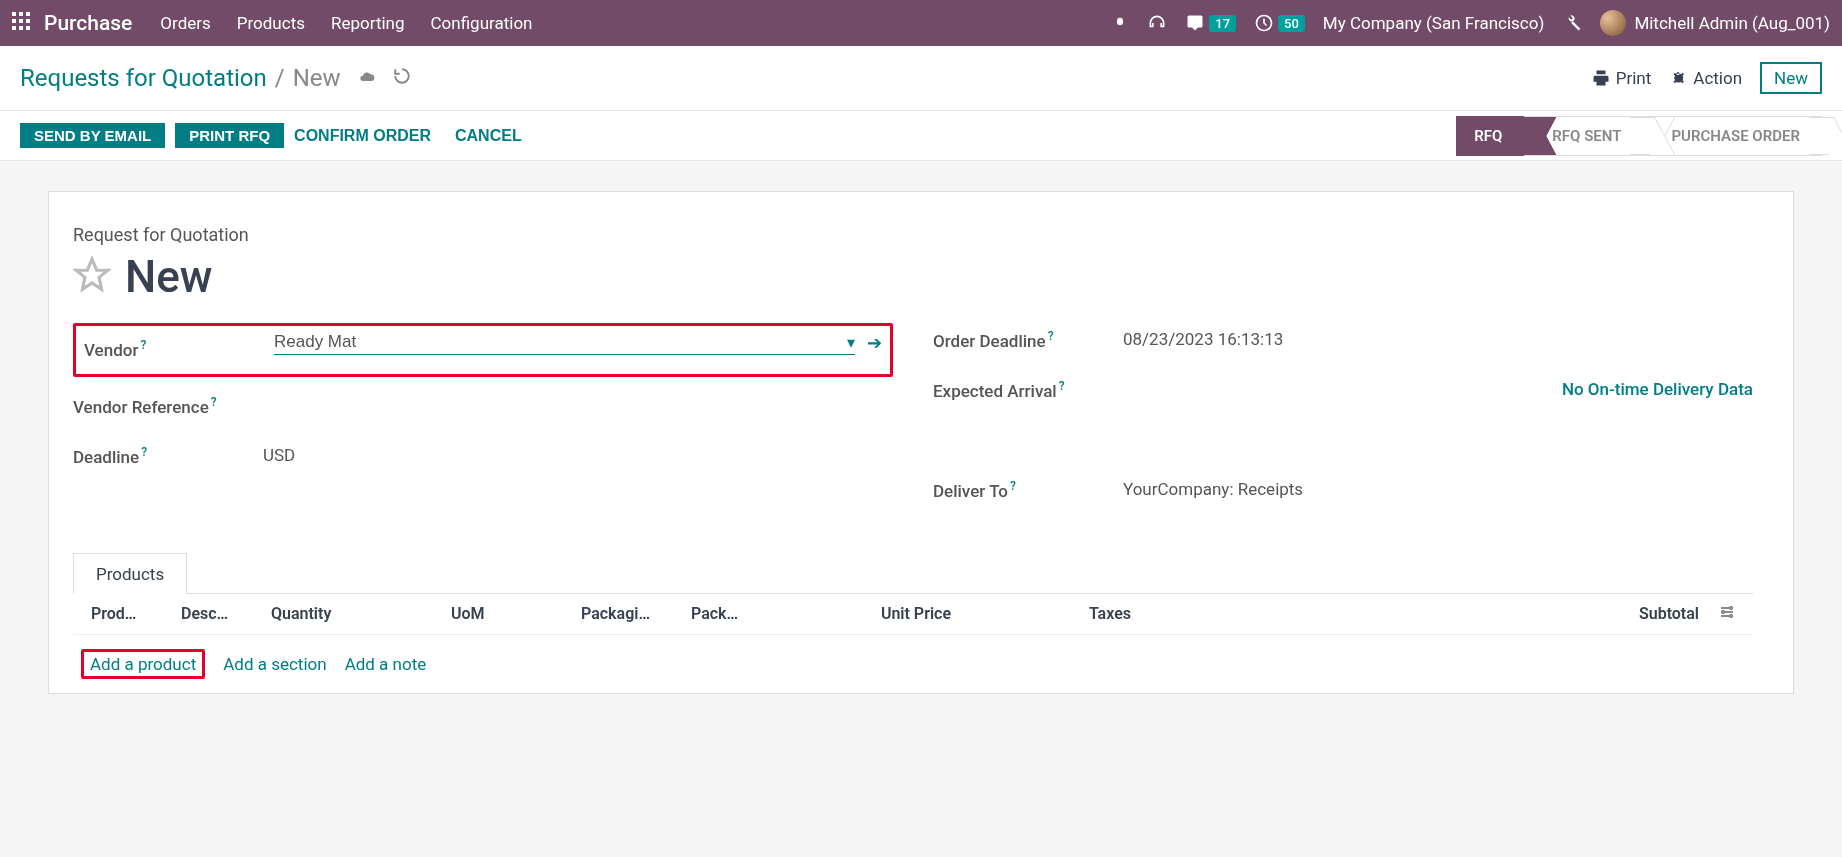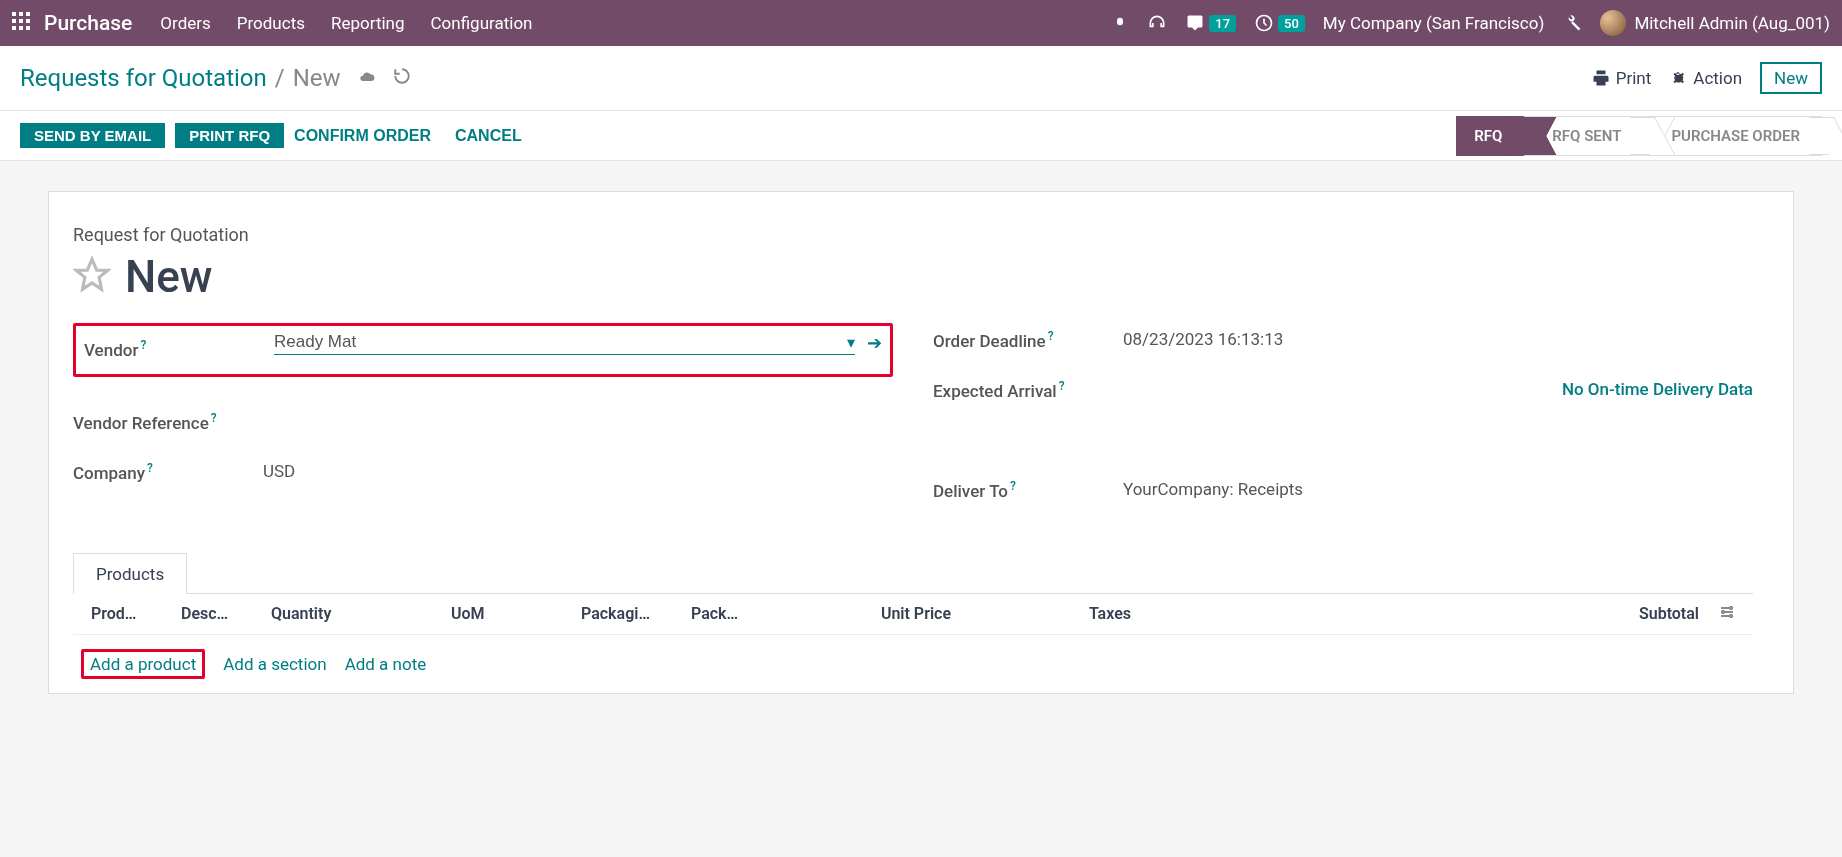--- a/index.html
+++ b/index.html
@@ -194,26 +194,26 @@
         <div class="highlight-box">
           <div class="form-row" style="margin-bottom:0">
             <div class="form-label"><span>Vendor</span><sup>?</sup></div>
             <div class="vendor-input-wrap">
               <input class="vendor-input" value="Ready Mat" style="">
               <span class="vendor-caret">▾</span>
             </div>
             <span class="vendor-arrow">➔</span>
           </div>
         </div>
-        <div class="form-row" style="margin-top:28px">
+        <div class="form-row" style="margin-top:12px">
           <div class="form-label"><span>Vendor Reference</span><sup>?</sup></div>
           <div class="form-value"></div>
         </div>
         <div class="form-row">
-          <div class="form-label"><span>Company</span><sup>?</sup></div>
+          <div class="form-label"><span>Deadline</span><sup>?</sup></div>
           <div class="form-value">USD</div>
         </div>
       </div>
       <div class="form-col">
         <div class="form-row">
           <div class="form-label"><span>Order Deadline</span><sup>?</sup></div>
           <div class="form-value">08/23/2023 16:13:13</div>
         </div>
         <div class="form-row">
           <div class="form-label"><span>Expected Arrival</span><sup>?</sup></div>

